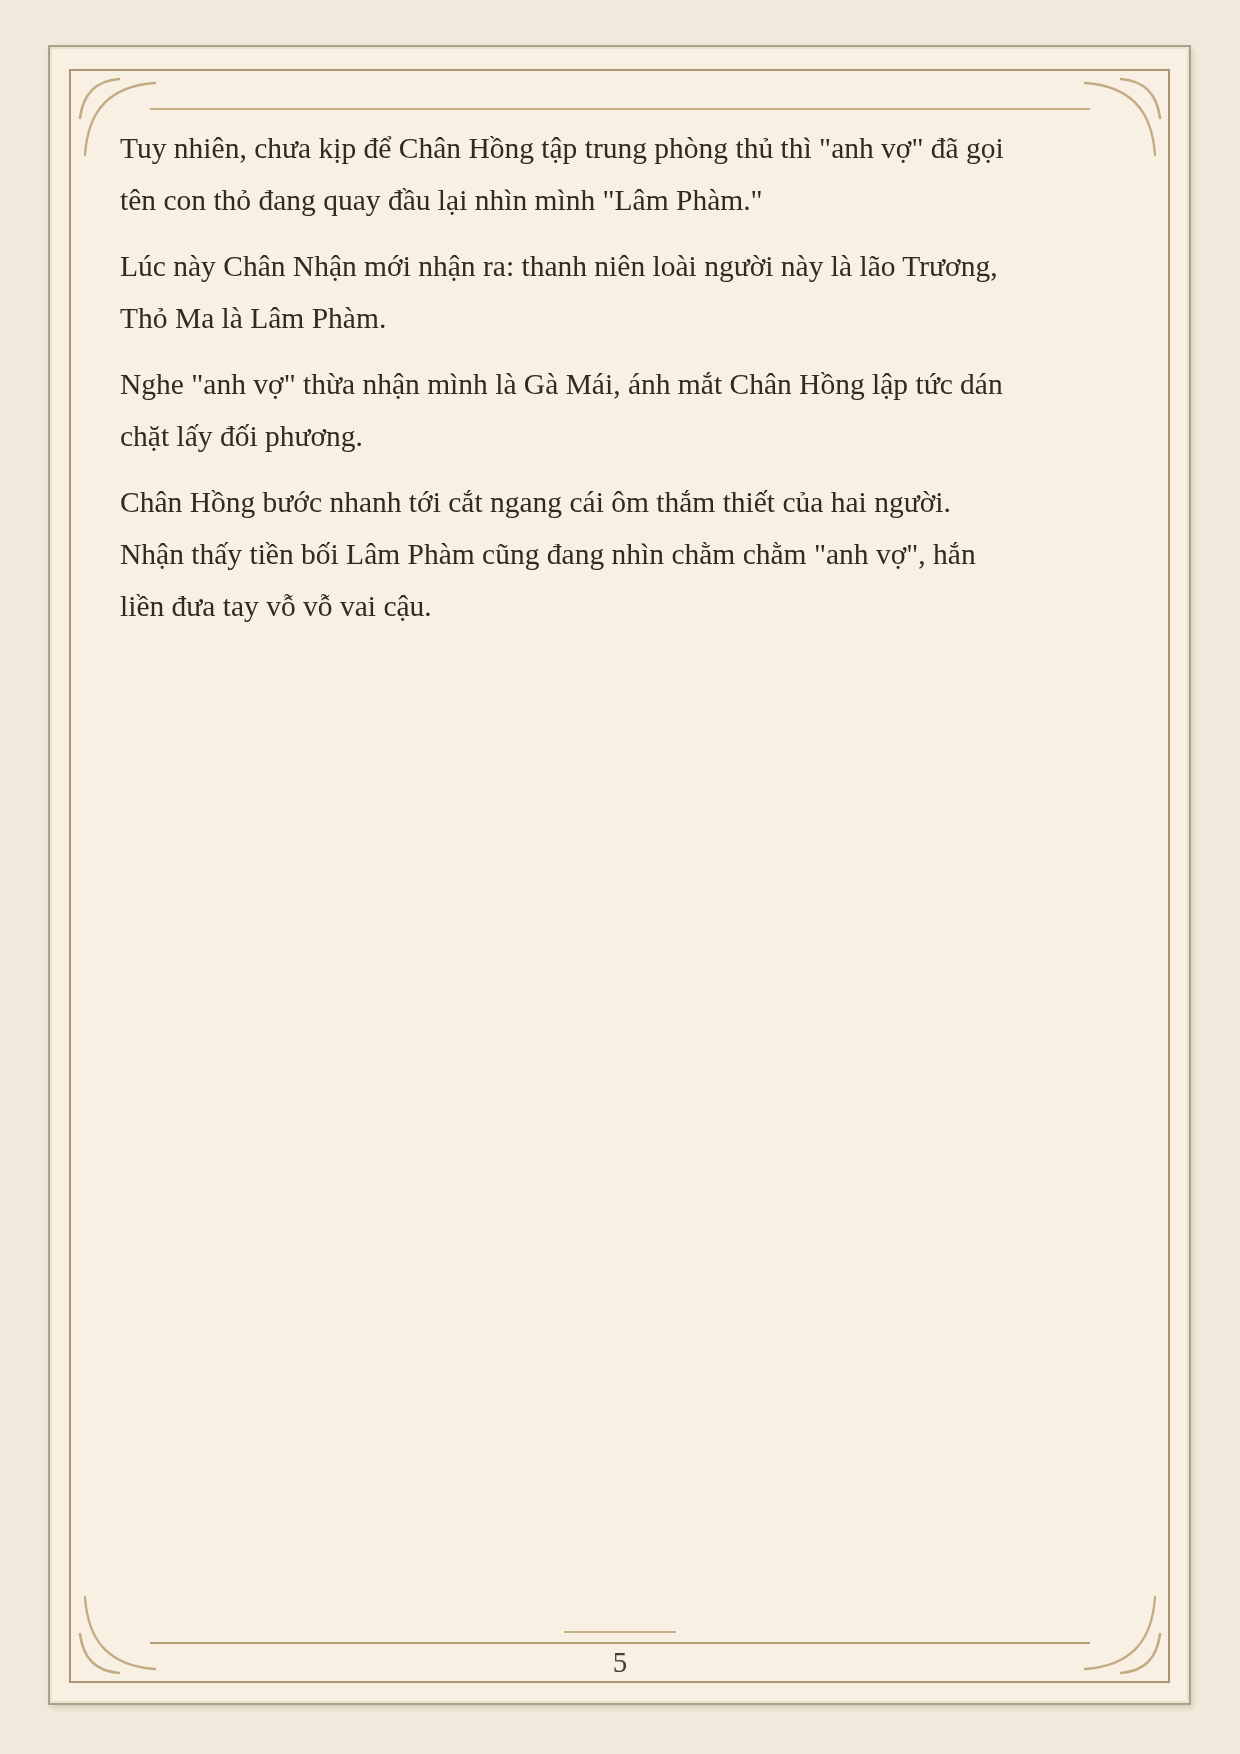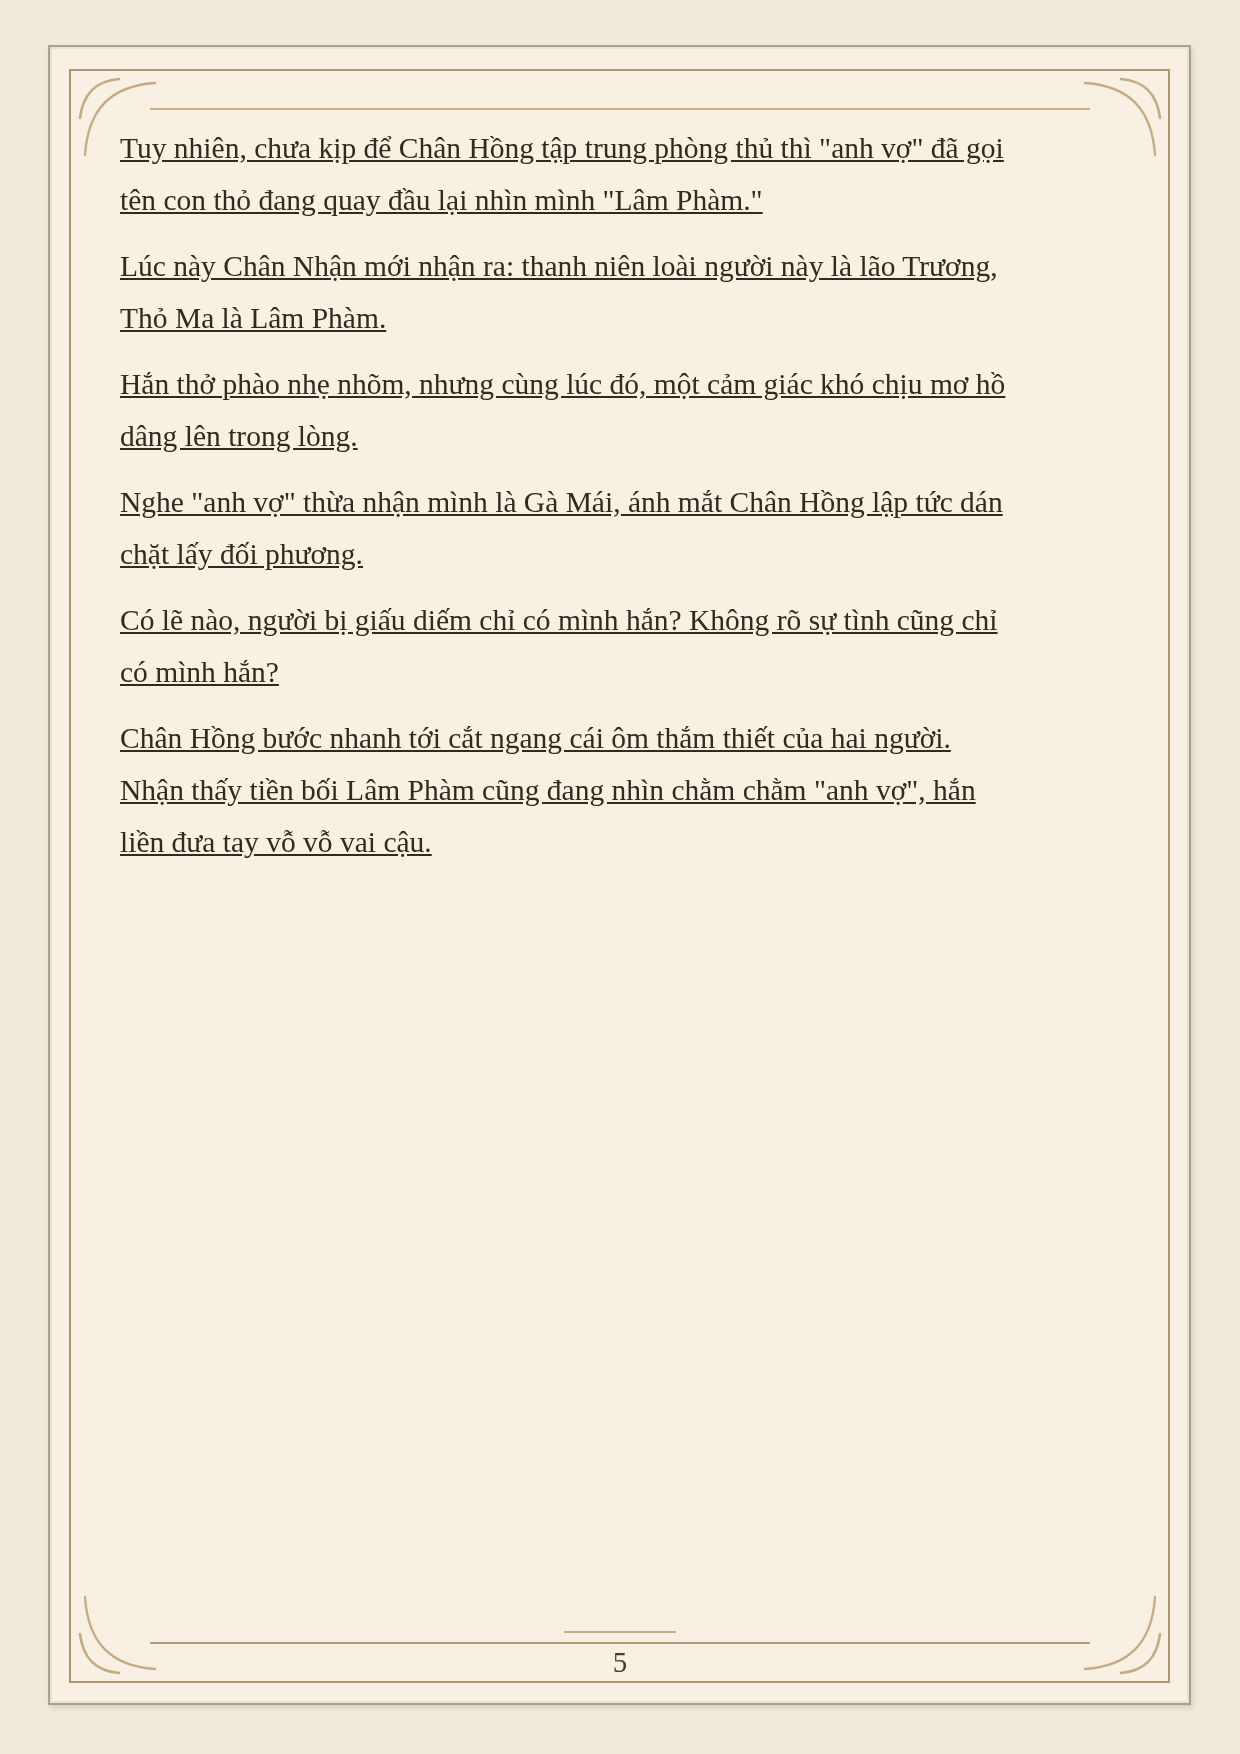--- a/index.html
+++ b/index.html
@@ -38,21 +38,21 @@
   .fl-br { left: 1081px; top: 1594px; transform: scale(-1,-1); }
   .content {
     position: absolute;
     left: 120px; top: 122px;
     width: 1012px;
     color: var(--text-color, #32291f);
     font-size: 29.5px;
     line-height: 52px;
     text-align: left;
   }
-  .para { margin: 0 0 14px 0; white-space: pre-line; text-decoration: underline; }
+  .para { margin: 0 0 14px 0; white-space: pre-line; }
   .page-number {
     position: absolute;
     left: 0; top: 1646px;
     width: 1240px;
     text-align: center;
     font-size: 29px;
     color: var(--page-number-color, #473d2f);
   }
 </style>
 </head>
@@ -86,26 +86,22 @@
       <path d="M 44 5 C 20 7, 8 20, 5 44" stroke-width="2.6"></path>
       <path d="M 80 9 C 36 12, 13 35, 10 81" stroke-width="2.3"></path>
     </svg>
 </div>
 
 <div class="content">
   <p class="para">Tuy nhiên, chưa kịp để Chân Hồng tập trung phòng thủ thì "anh vợ" đã gọi
 tên con thỏ đang quay đầu lại nhìn mình "Lâm Phàm."</p>
   <p class="para">Lúc này Chân Nhận mới nhận ra: thanh niên loài người này là lão Trương,
 Thỏ Ma là Lâm Phàm.</p>
-  <p class="para">Hắn thở phào nhẹ nhõm, nhưng cùng lúc đó, một cảm giác khó chịu mơ hồ
-dâng lên trong lòng.</p>
   <p class="para">Nghe "anh vợ" thừa nhận mình là Gà Mái, ánh mắt Chân Hồng lập tức dán
 chặt lấy đối phương.</p>
-  <p class="para">Có lẽ nào, người bị giấu diếm chỉ có mình hắn? Không rõ sự tình cũng chỉ
-có mình hắn?</p>
   <p class="para">Chân Hồng bước nhanh tới cắt ngang cái ôm thắm thiết của hai người.
 Nhận thấy tiền bối Lâm Phàm cũng đang nhìn chằm chằm "anh vợ", hắn
 liền đưa tay vỗ vỗ vai cậu.</p>
 </div>
 
 <div class="rule rule-f-short"></div>
 <div class="rule rule-f-long"></div>
 <div class="page-number">5</div>
 
 </body></html>

